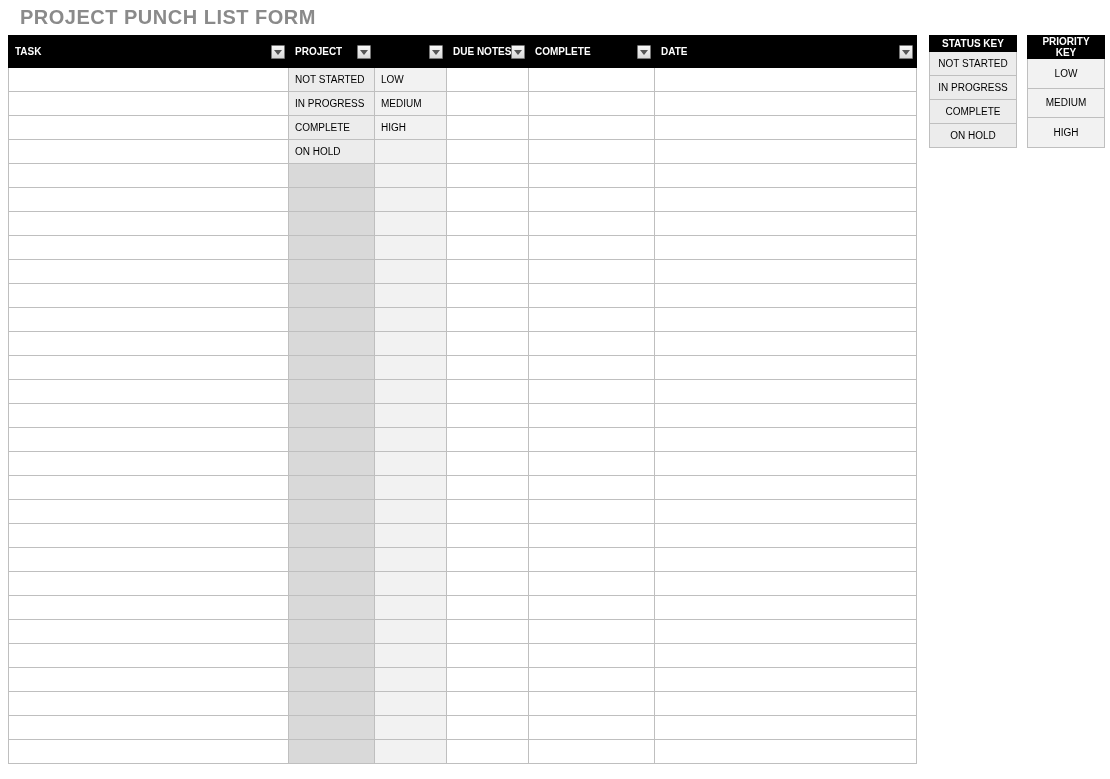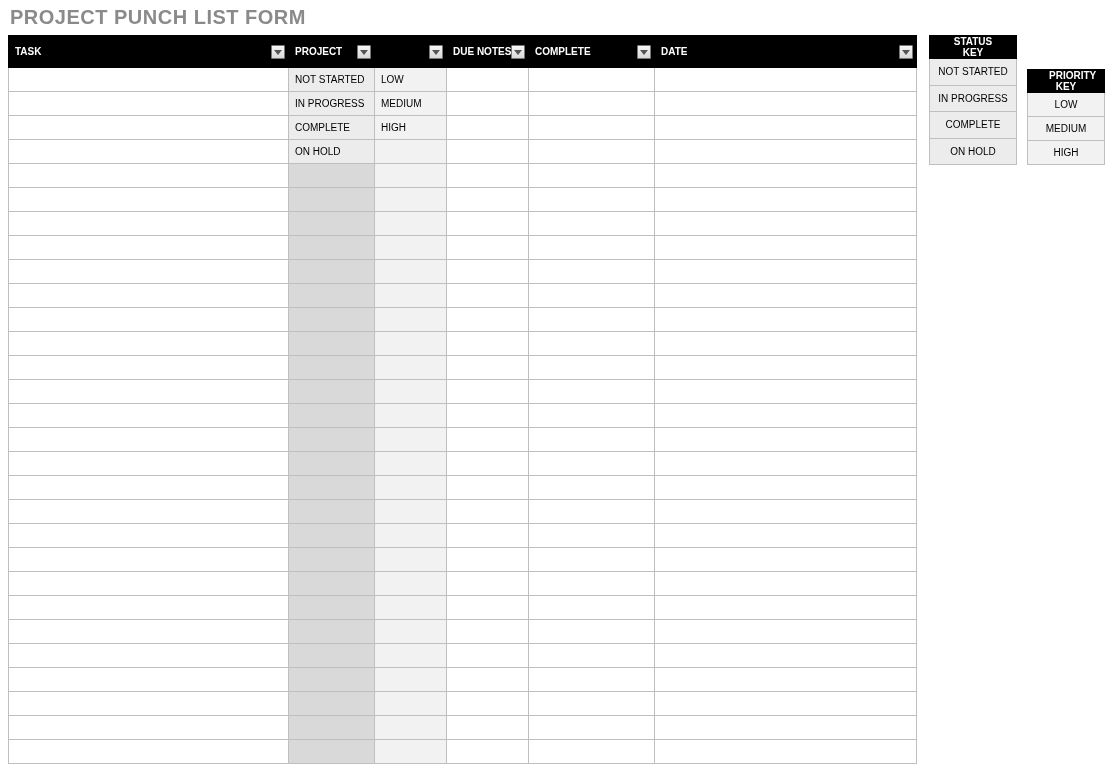--- a/index.html
+++ b/index.html
@@ -11,21 +11,21 @@
     width: 1110px;
   }
   .wrap {
     padding: 6px 8px 8px 8px;
   }
   .title {
     font-size: 20px;
     font-weight: 700;
     color: #8a8a8a;
     letter-spacing: 0.5px;
-    margin: 0 0 6px 2px;
+    margin: 0 0 6px 12px;
   }
   .layout {
     display: flex;
     align-items: flex-start;
     gap: 12px;
   }
   table.main {
     border-collapse: collapse;
     width: 908px;
     table-layout: fixed;
@@ -77,30 +77,30 @@
 
   
   .keys { display:flex; gap:10px; }
   table.key {
     border-collapse: collapse;
     table-layout: fixed;
   }
   table.key th {
     background:#000; color:#fff; font-size:10px; font-weight:700;
     height:16px; text-align:center; border:1px solid #000;
-    padding:0 21px;
+    padding:0 9px;
   }
   table.key td {
     border:1px solid #bfbfbf;
     font-size:10px; text-align:center;
     height:24px; padding:0 6px;
   }
   .k-status { width:88px; }
   .k-status td { background:#ececec; }
-  .k-prio   { width:78px;margin-top:34px; }
+  .k-prio   { width:78px; }
   .k-prio td { background:#f2f2f2; }
 </style>
 </head>
 <body>
 
 <div class="wrap">
   <div class="title">PROJECT PUNCH LIST FORM</div>
 
   <div class="layout">
     <table class="main">

